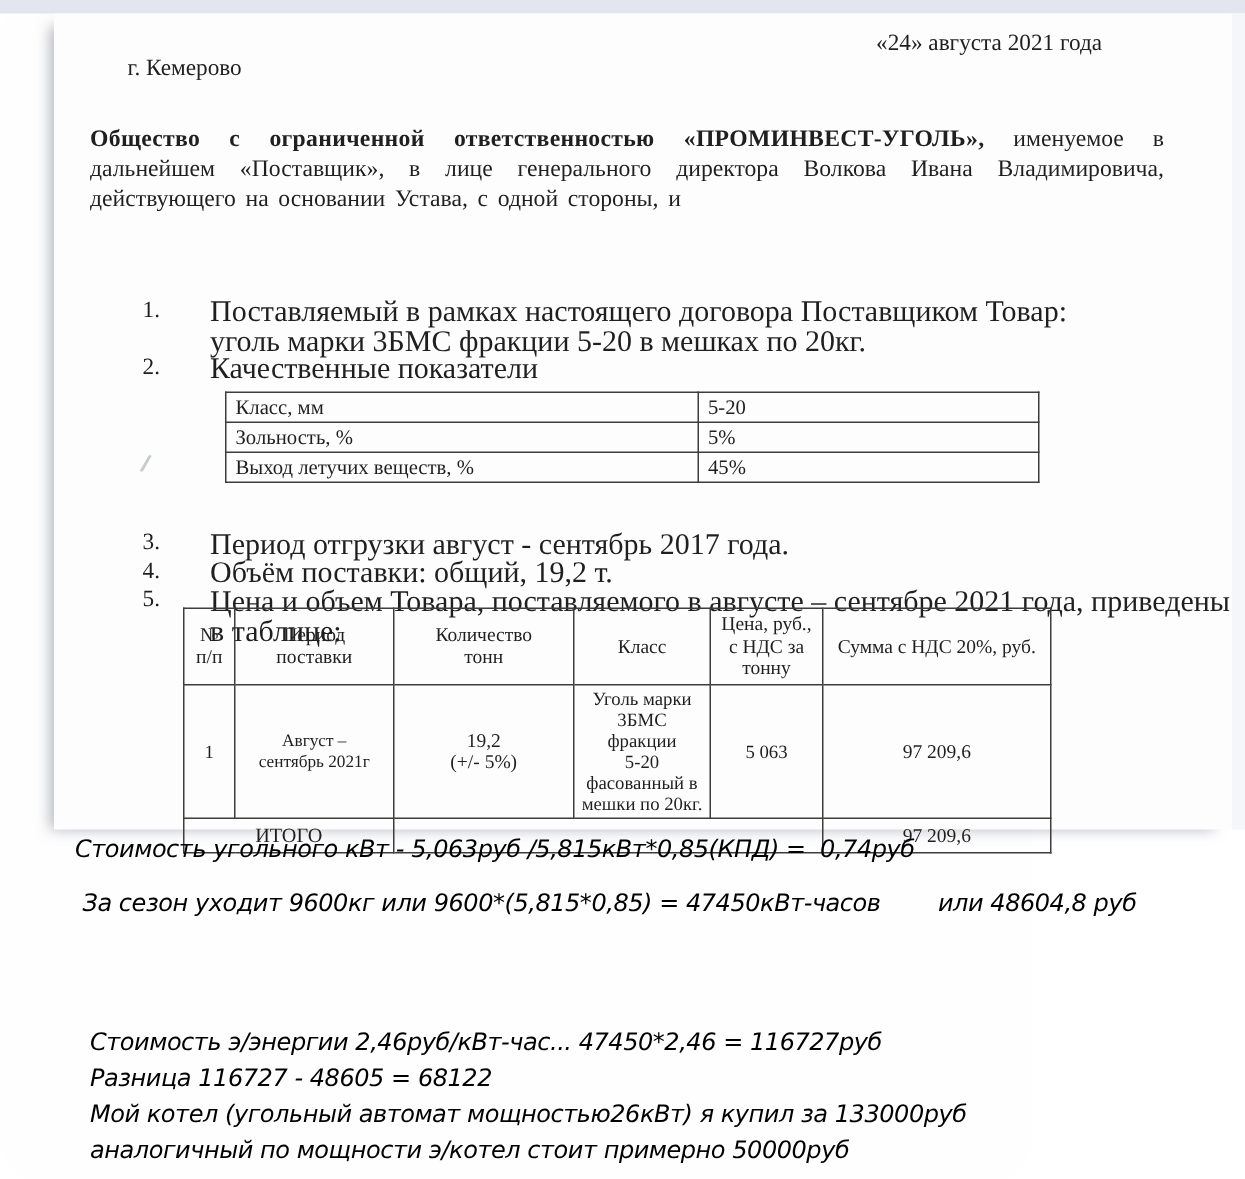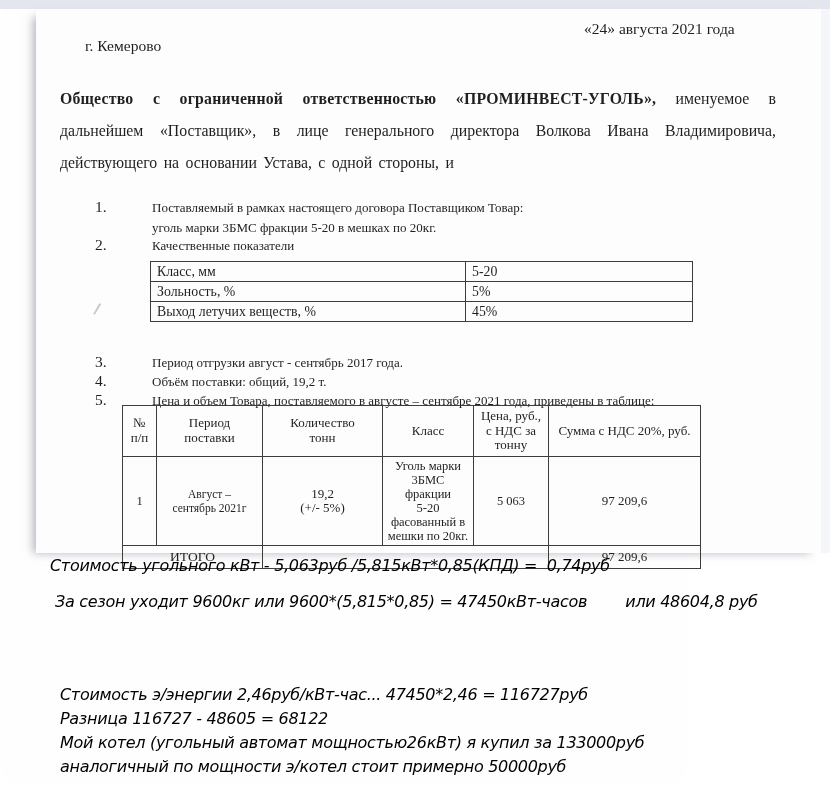--- a/index.html
+++ b/index.html
@@ -9,25 +9,25 @@
   
   .top-strip{position:absolute;left:0;top:0;width:830px;height:9px;background:#e3e6ef;}
   .right-gap{position:absolute;left:821px;top:9px;width:9px;height:544px;background:#f5f6f9;}
   .scan-page{position:absolute;left:36px;top:9px;width:785px;height:544px;background:#fdfdfe;
              box-shadow:-7px 4px 9px -4px rgba(120,123,138,.55);}
 
   
   .doc{font-family:"Liberation Serif", serif;color:#1f1f1f;position:absolute;}
   .date-line{left:548px;top:11px;font-size:15.5px;}
   .city-line{left:49px;top:28px;font-size:15.5px;}
-  .intro{left:24px;top:74px;width:716px;font-size:15.8px;line-height:32px;text-align:justify;word-spacing:2.5px;}
+  .intro{left:24px;top:74px;width:716px;font-size:15.8px;line-height:20px;text-align:justify;word-spacing:2.5px;}
   .intro b{letter-spacing:.2px;}
   .appendix{left:24px;top:168px;font-size:15.5px;}
   .li-num{font-size:15.5px;}
-  .li-text{font-size:13px;line-height:20px;white-space:pre-line;margin-left:12px;}
+  .li-text{font-size:20px;line-height:20px;white-space:pre-line;}
 
   
   .q-table{position:absolute;left:114px;top:252px;width:542px;border-collapse:collapse;table-layout:fixed;
            font-family:"Liberation Serif", serif;color:#1f1f1f;}
   .q-table td{border:1.4px solid #3d3d3d;font-size:13.8px;padding:0 6px;height:19px;vertical-align:middle;}
   .q-note-wrap{display:flex;align-items:center;gap:6px;}
   .q-tick{color:#444;font-size:11px;margin-left:28px;}
   .q-note{font-family:"DejaVu Sans", sans-serif;font-weight:bold;font-style:italic;color:#000;font-size:15px;letter-spacing:-0.2px;}
 
   

